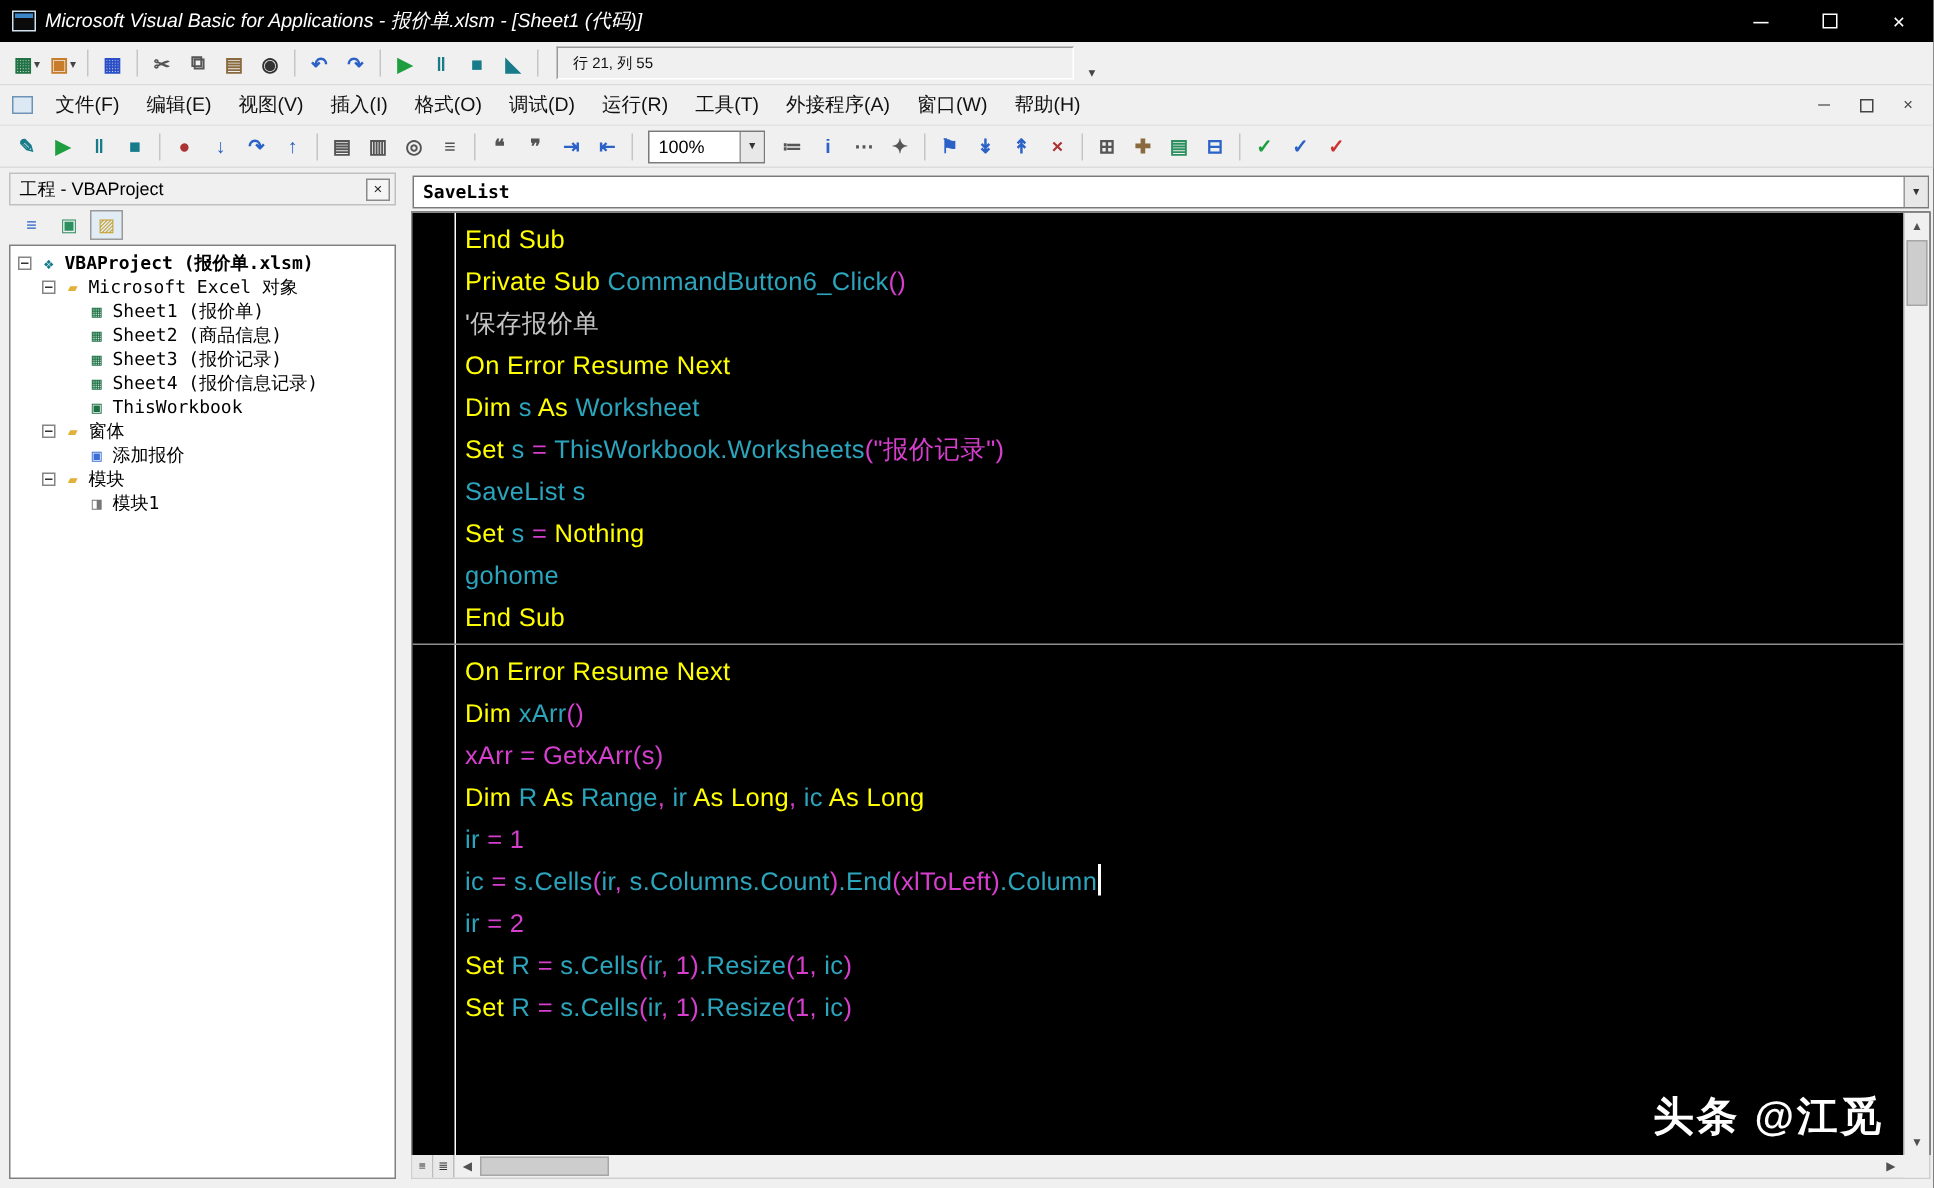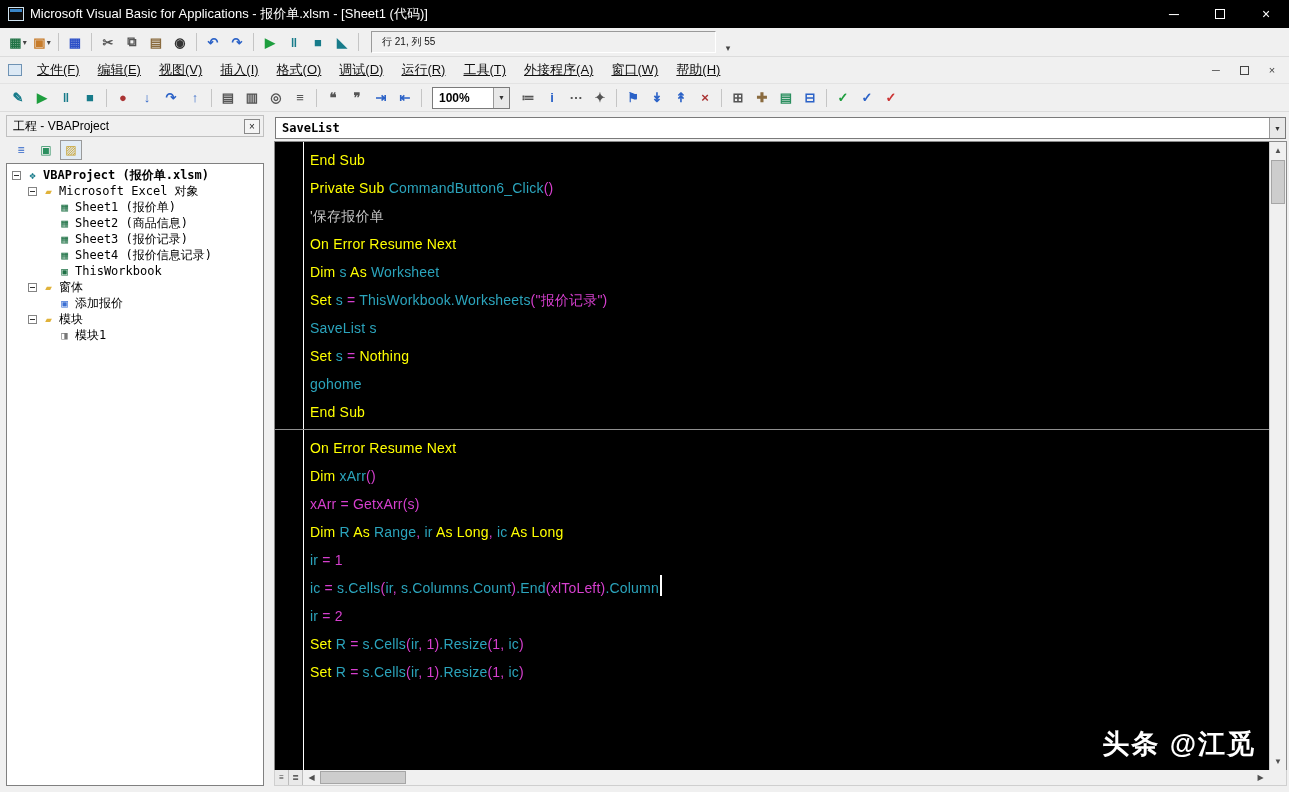--- a/index.html
+++ b/index.html
@@ -4,43 +4,43 @@
 <style>
   * { margin:0; padding:0; box-sizing:border-box; }
   html,body { background:#777; }
   body { font-family:"Liberation Sans", sans-serif; }
   #app { width:1289px; height:792px; background:#f0f0f0; position:relative; overflow:hidden; }
 
   
   .titlebar { height:28px; background:#000; color:#fff; display:flex; align-items:center; font-size:13px; }
   .app-icon { width:16px; height:14px; border:1px solid #cfe2ef; margin:0 6px 0 8px; position:relative; background:#0b0b0b; flex:none; }
   .app-icon::before { content:""; position:absolute; left:1px; right:1px; top:1px; height:3px; background:#3a86c8; }
-  .title-text { white-space:nowrap; }
+  .title-text { white-space:nowrap;font-style:italic; }
   .win-btns { margin-left:auto; display:flex; height:100%; }
   .win-btn { width:46px; height:100%; display:flex; align-items:center; justify-content:center; color:#fff; font-size:14px; }
   .maxbox { width:10px; height:10px; border:1px solid #fff; display:inline-block; }
 
   
   .toolbar { display:flex; align-items:center; height:29px; background:#f0f0f0; border-bottom:1px solid #dcdcdc; padding-left:6px; }
   .toolbar2 { height:28px; }
   .ticon { width:24px; height:22px; display:flex; align-items:center; justify-content:center; font-size:13px; border:1px solid transparent; border-radius:2px; position:relative; flex:none; cursor:default; }
   .ticon .glyph { font-weight:bold; }
   .ticon .drop { font-size:8px; color:#444; margin-left:1px; }
   .tsep { width:1px; height:18px; background:#c5c5c5; margin:0 4px; flex:none; }
   .pos-indicator { height:22px; width:345px; border:1px solid; border-color:#9a9a9a #ffffff #ffffff #9a9a9a; background:#f0f0f0; display:flex; align-items:center; padding-left:10px; font-size:10px; color:#111; margin-left:8px; flex:none; }
   .overflow-btn { width:16px; height:22px; display:flex; align-items:flex-end; justify-content:center; font-size:9px; color:#444; margin-left:4px; }
 
   .menubar { display:flex; align-items:center; height:27px; font-size:13px; background:#f0f0f0; padding-left:4px; border-bottom:1px solid #e3e3e3; }
   .mdi-icon { width:14px; height:12px; border:1px solid #6f93b4; background:#dce9f5; margin:0 6px 0 4px; flex:none; }
-  .menu-item { padding:4px 9px; color:#111; white-space:nowrap;text-decoration:underline; }
+  .menu-item { padding:4px 9px; color:#111; white-space:nowrap; }
   .mdi-btns { margin-left:auto; display:flex; align-items:center; padding-right:10px; gap:14px; color:#444; }
   .mdi-btn { font-size:11px; display:flex; align-items:center; justify-content:center; width:14px; height:14px; }
   .mdi-restore { width:9px; height:9px; border:1px solid #444; }
 
-  .zoom-combo { height:22px; width:78px; background:#fff; border:1px solid #7a7a7a; display:flex; align-items:center; margin:0 6px; flex:none;font-weight:bold; }
+  .zoom-combo { height:22px; width:78px; background:#fff; border:1px solid #7a7a7a; display:flex; align-items:center; margin:0 6px; flex:none; }
   .zoom-combo .ctext { flex:1; padding-left:6px; font-size:12px; }
   .combo-arrow { width:16px; height:100%; border-left:1px solid #9a9a9a; background:#e8e8e8; display:flex; align-items:center; justify-content:center; }
   .combo-arrow::after { content:"▼"; font-size:7px; color:#333; }
 
   
   .main { display:flex; height:680px; padding:3px 0 0 6px; }
 
   .project-panel { width:258px; display:flex; flex-direction:column; margin-bottom:6px; flex:none; }
   .pp-header { height:22px; display:flex; align-items:center; font-size:12px; background:#f0f0f0; border:1px solid #c0c0c0; padding-left:6px; }
   .pp-close { margin-left:auto; margin-right:3px; width:16px; height:15px; border:1px solid #8a8a8a; background:#f5f5f5; display:flex; align-items:center; justify-content:center; font-size:10px; color:#222; }
@@ -60,21 +60,21 @@
   
   .code-pane { flex:1; display:flex; flex-direction:column; margin:0 2px 6px 0; }
   .code-header { height:26px; display:flex; align-items:center; gap:6px; background:#f0f0f0; padding:2px 1px; }
   .combo { flex:1; height:22px; background:#fff; border:1px solid #7a7a7a; display:flex; align-items:center; }
   .combo .ctext { flex:1; padding-left:6px; font-size:13px; font-weight:bold; color:#000; white-space:nowrap; }
   .combo .ctext.mono { font-family:"DejaVu Sans Mono", monospace; font-size:12px; }
 
   .code-body { flex:1; position:relative; background:#000; border:1px solid #8a8a8a; border-bottom:none; }
   .margin-line { position:absolute; left:28px; top:0; bottom:0; width:1px; background:#ffffff; }
   .code-lines { position:absolute; top:0; left:0; right:17px; bottom:0; padding-top:4px; overflow:hidden; }
-  .code-line { height:28px; line-height:28px; padding-left:35px; white-space:pre; font-size:14px; font-family:"Liberation Sans", sans-serif; letter-spacing:0.2px; }
+  .code-line { height:28px; line-height:28px; padding-left:35px; white-space:pre; font-size:17px; font-family:"Liberation Sans", sans-serif; letter-spacing:0.2px; }
   .tok-y { color:#ffff00; }
   .tok-c { color:#2ba4bc; }
   .tok-m { color:#d63fce; }
   .tok-g { color:#c4c4c4; }
   .proc-sep { height:8px; position:relative; }
   .proc-sep::after { content:""; position:absolute; left:0; right:0; top:3px; height:1px; background:#8f8f8f; }
   .caret { display:inline-block; width:2px; height:21px; background:#fff; vertical-align:text-bottom; margin-left:1px; animation:blink 1.1s steps(1) infinite; }
   @keyframes blink { 50% { opacity:0; } }
 
   .vscroll { position:absolute; top:0; right:0; bottom:0; width:17px; background:#f0f0f0; border-left:1px solid #cfcfcf; }

